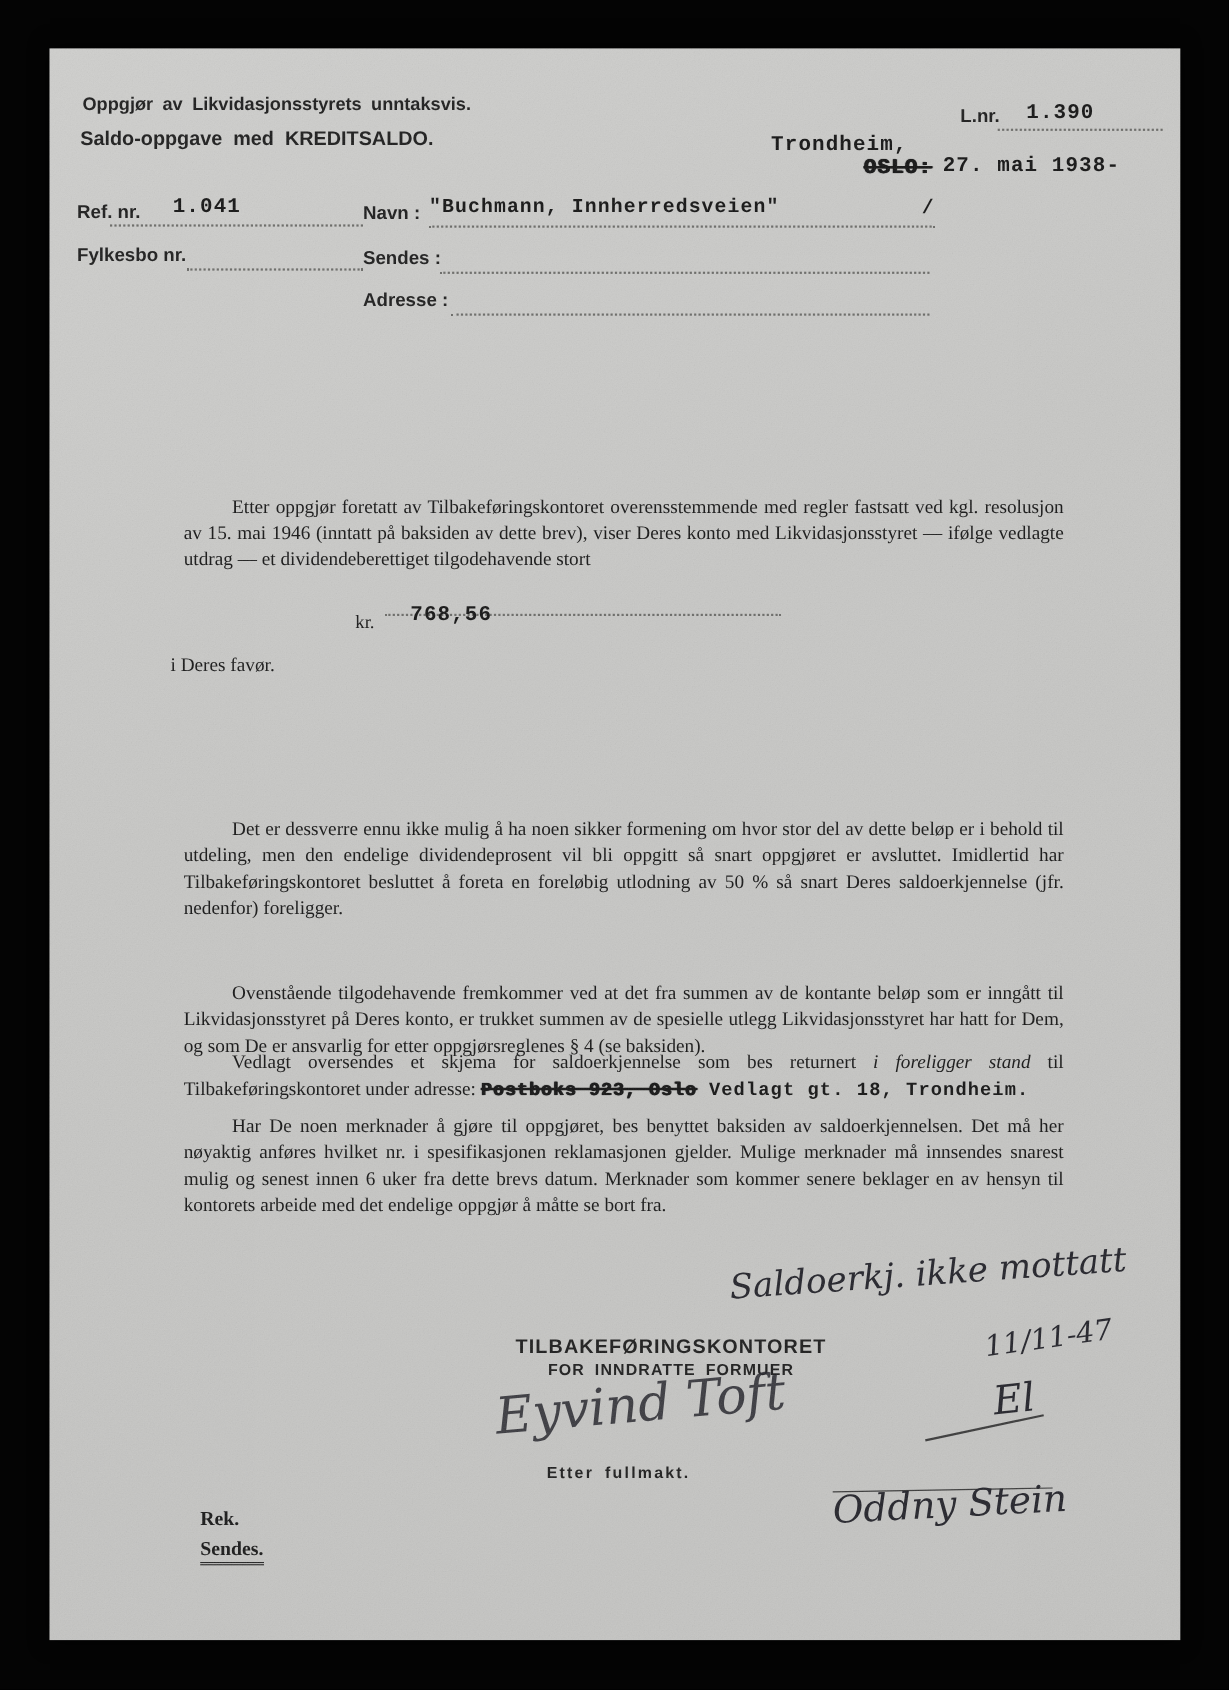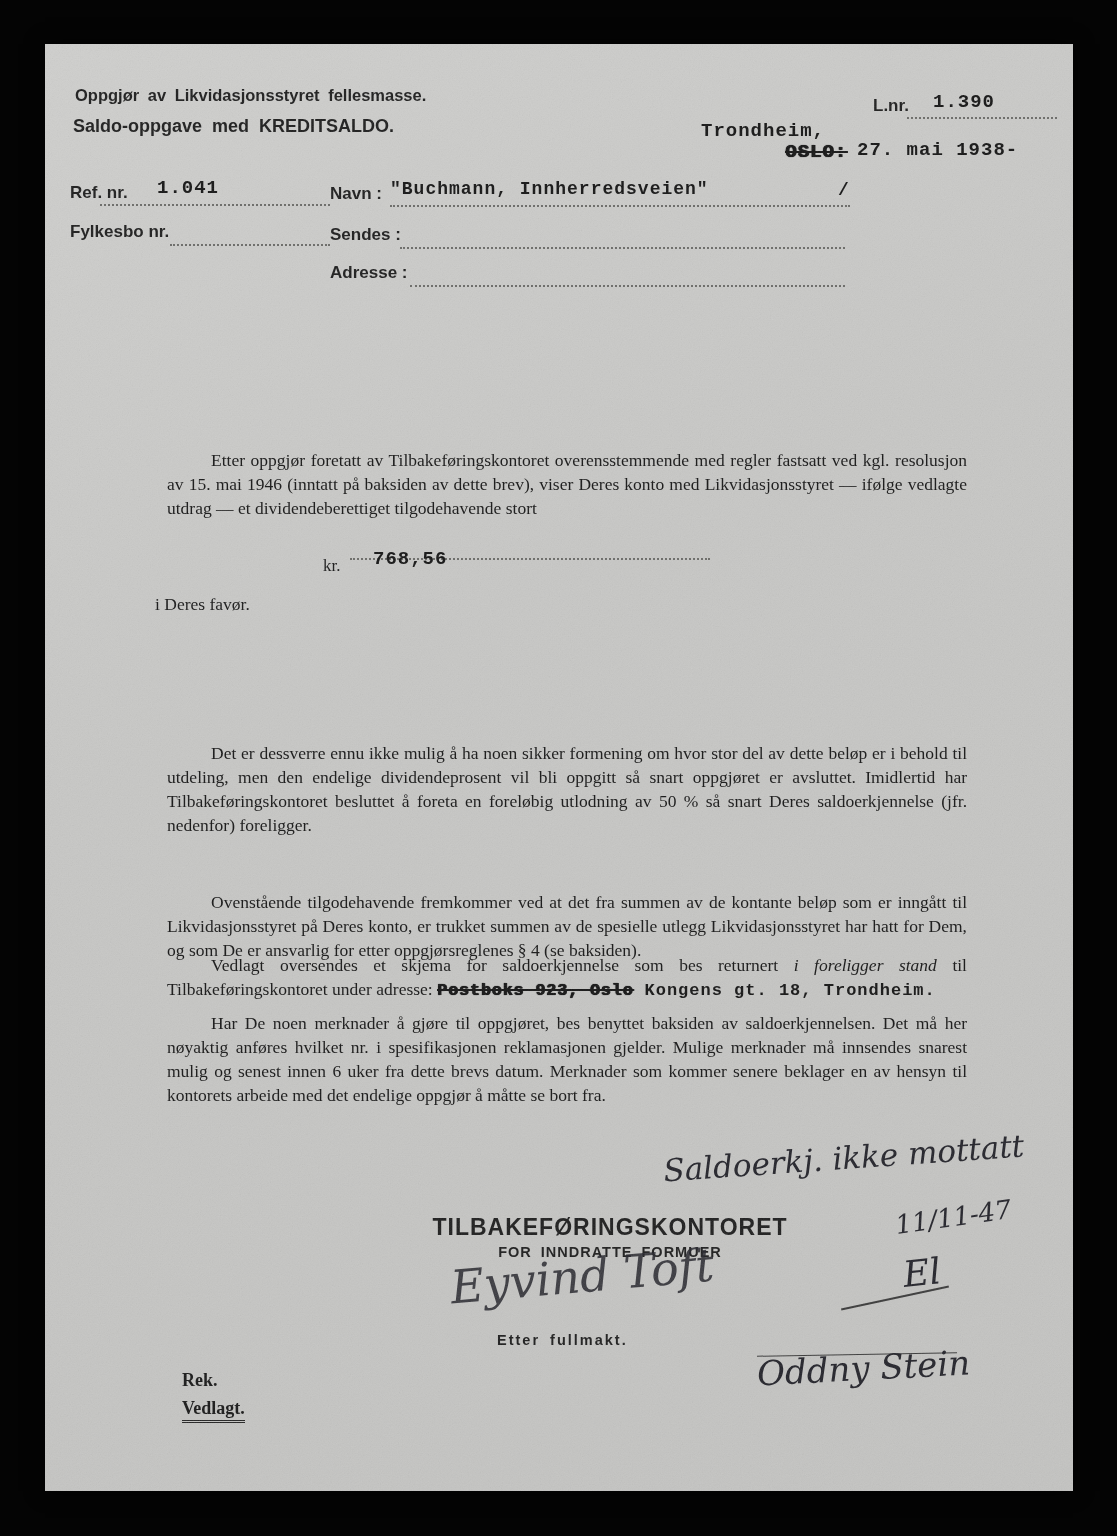--- a/index.html
+++ b/index.html
@@ -23,21 +23,21 @@
   .hand{font-family:"DejaVu Serif",serif;font-style:italic;color:#23232a;}
   .hline{background:#3a3a3a;height:2px;}
   .center{text-align:center;}
 </style>
 </head>
 <body>
 
 <div id="stage">
   <div id="paper">
 
-    <div class="abs lab" style="left:30px;top:42px;font-size:16.5px;word-spacing:4px;">Oppgjør av Likvidasjonsstyret fellesmasse.</div>
+    <div class="abs lab" style="left:30px;top:42px;font-size:16.5px;word-spacing:4px;">Oppgjør av Likvidasjonsstyrets unntaksvis.</div>
     <div class="abs lab" style="left:28px;top:72px;font-size:18px;word-spacing:5px;">Saldo-oppgave med KREDITSALDO.</div>
 
     <div class="abs lab" style="left:828px;top:52px;font-size:17px;">L.nr.</div>
     <div class="abs tw" style="left:888px;top:47px;font-size:19px;">1.390</div>
     <div class="abs dots" style="left:862px;top:53px;width:150px;"></div>
 
     <div class="abs tw" style="left:656px;top:76px;font-size:19px;">Trondheim,</div>
     <div class="abs tw strike" style="left:740px;top:97px;font-size:19px;">OSLO:</div>
     <div class="abs tw" style="left:812px;top:95px;font-size:19px;">27. mai 1938-</div>
 
@@ -65,40 +65,40 @@
     <div class="abs dots" style="left:305px;top:494px;width:360px;"></div>
     <div class="abs tw" style="left:328px;top:504px;font-size:19px;">768,56</div>
 
     <div class="abs serif" style="left:110px;top:550px;font-size:17.5px;">i Deres favør.</div>
 
     <div class="abs para indent" style="left:122px;top:697px;">Det er dessverre ennu ikke mulig å ha noen sikker formening om hvor stor del av dette beløp er i behold til utdeling, men den endelige dividendeprosent vil bli oppgitt så snart oppgjøret er avsluttet. Imidlertid har Tilbakeføringskontoret besluttet å foreta en foreløbig utlodning av 50 % så snart Deres saldoerkjennelse (jfr. nedenfor) foreligger.</div>
 
     <div class="abs para indent" style="left:122px;top:846px;">Ovenstående tilgodehavende fremkommer ved at det fra summen av de kontante beløp som er inngått til Likvidasjonsstyret på Deres konto, er trukket summen av de spesielle utlegg Likvidasjonsstyret har hatt for Dem, og som De er ansvarlig for etter oppgjørsreglenes § 4 (se baksiden).</div>
 
     <div class="abs para indent" style="left:122px;top:909px;">
-      <span>Vedlagt oversendes et skjema for saldoerkjennelse som bes returnert </span><i>i foreligger stand</i><span> til Tilbakeføringskontoret under adresse: </span><span class="tw strike" style="font-size:16.5px;">Postboks 923, Oslo</span><span class="tw" style="font-size:17px;"> Kongens gt. 18, Trondheim.</span>
+      <span>Vedlagt oversendes et skjema for saldoerkjennelse som bes returnert </span><i>i foreligger stand</i><span> til Tilbakeføringskontoret under adresse: </span><span class="tw strike" style="font-size:16.5px;">Postboks 923, Oslo</span><span class="tw" style="font-size:17px;"> Vedlagt gt. 18, Trondheim.</span>
     </div>
 
     <div class="abs para indent" style="left:122px;top:967px;">Har De noen merknader å gjøre til oppgjøret, bes benyttet baksiden av saldoerkjennelsen. Det må her nøyaktig anføres hvilket nr. i spesifikasjonen reklamasjonen gjelder. Mulige merknader må innsendes snarest mulig og senest innen 6 uker fra dette brevs datum. Merknader som kommer senere beklager en av hensyn til kontorets arbeide med det endelige oppgjør å måtte se bort fra.</div>
 
 
     <div class="abs hand" style="left:618px;top:1096px;font-size:31px;transform:rotate(-4deg);white-space:nowrap;">Saldoerkj. ikke mottatt</div>
     <div class="abs hand" style="left:850px;top:1158px;font-size:26px;transform:rotate(-8deg);">11/11-47</div>
     <div class="abs hline" style="left:795px;top:1253px;width:110px;transform:rotate(-12deg);"></div>
     <div class="abs hand" style="left:858px;top:1208px;font-size:36px;transform:rotate(-6deg);">El</div>
 
     <div class="abs center" style="left:355px;top:1170px;width:420px;">
-      <div class="lab" style="font-size:23px;letter-spacing:1px;word-spacing:3px;text-align:center;">TILBAKEFØRINGSKONTORET</div>
+      <div class="lab" style="font-size:18px;letter-spacing:1px;word-spacing:3px;text-align:center;">TILBAKEFØRINGSKONTORET</div>
       <div class="lab" style="font-size:14.5px;letter-spacing:1px;word-spacing:4px;margin-top:3px;">FOR INNDRATTE FORMUER</div>
     </div>
     <div class="abs hand" style="left:405px;top:1205px;font-size:46px;transform:rotate(-5deg);opacity:.85;white-space:nowrap;">Eyvind Toft</div>
     <div class="abs lab" style="left:452px;top:1288px;font-size:14.5px;letter-spacing:2px;word-spacing:4px;">Etter fullmakt.</div>
 
     <div class="abs serif" style="left:137px;top:1326px;font-size:18px;font-weight:bold;">Rek.</div>
-    <div class="abs serif" style="left:137px;top:1354px;font-size:18px;font-weight:bold;border-bottom:3px double #222;padding-bottom:1px;">Vedlagt.</div>
+    <div class="abs serif" style="left:137px;top:1354px;font-size:18px;font-weight:bold;border-bottom:3px double #222;padding-bottom:1px;">Sendes.</div>
 
     <div class="abs hline" style="left:712px;top:1310px;width:200px;height:1px;transform:rotate(-1deg);"></div>
     <div class="abs hand" style="left:712px;top:1304px;font-size:34px;transform:rotate(-3deg);white-space:nowrap;">Oddny Stein</div>
 
     <svg class="grain" width="1028" height="1447">
       <filter id="n">
         <feTurbulence type="fractalNoise" baseFrequency="0.9" numOctaves="2" stitchTiles="stitch"></feTurbulence>
         <feColorMatrix type="saturate" values="0"></feColorMatrix>
       </filter>
       <rect width="100%" height="100%" filter="url(#n)" opacity="0.13"></rect>

